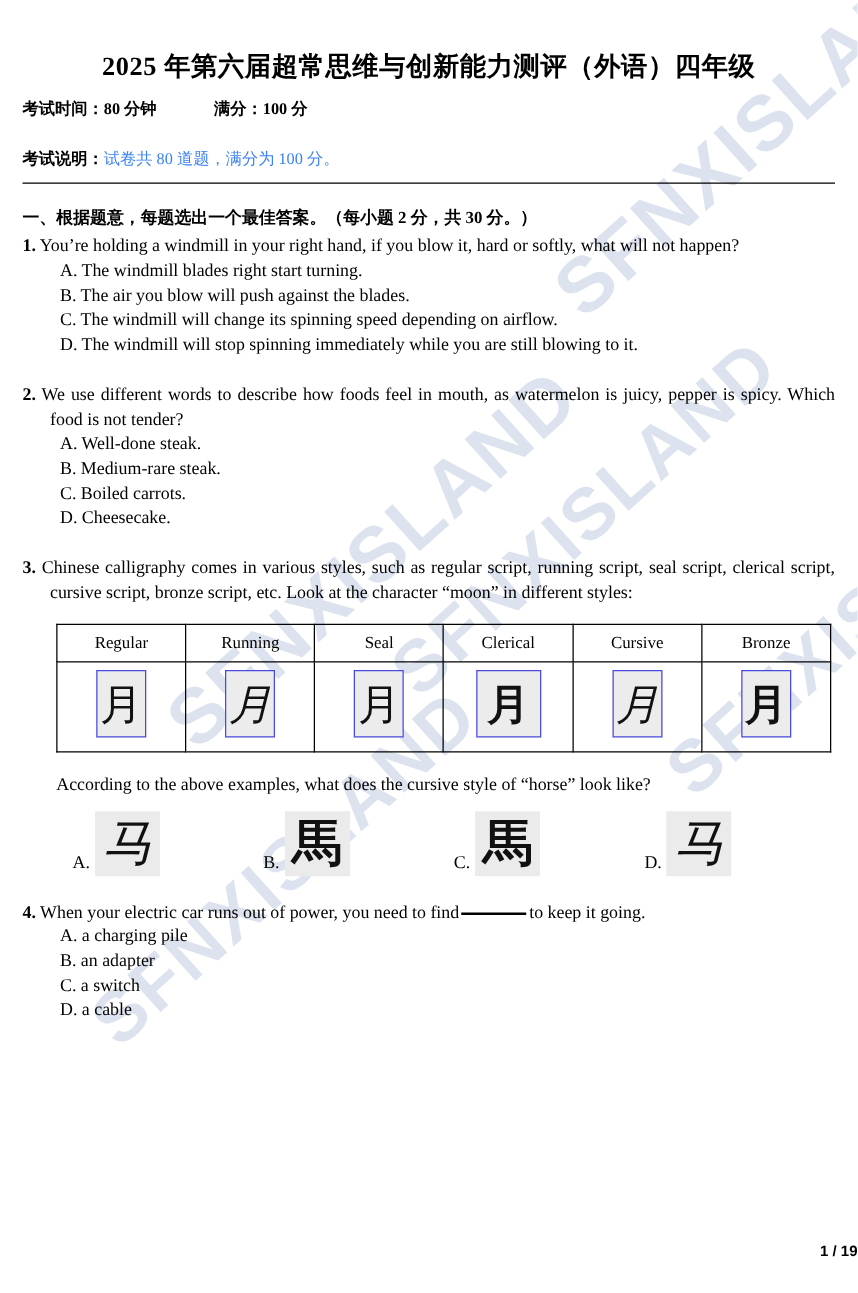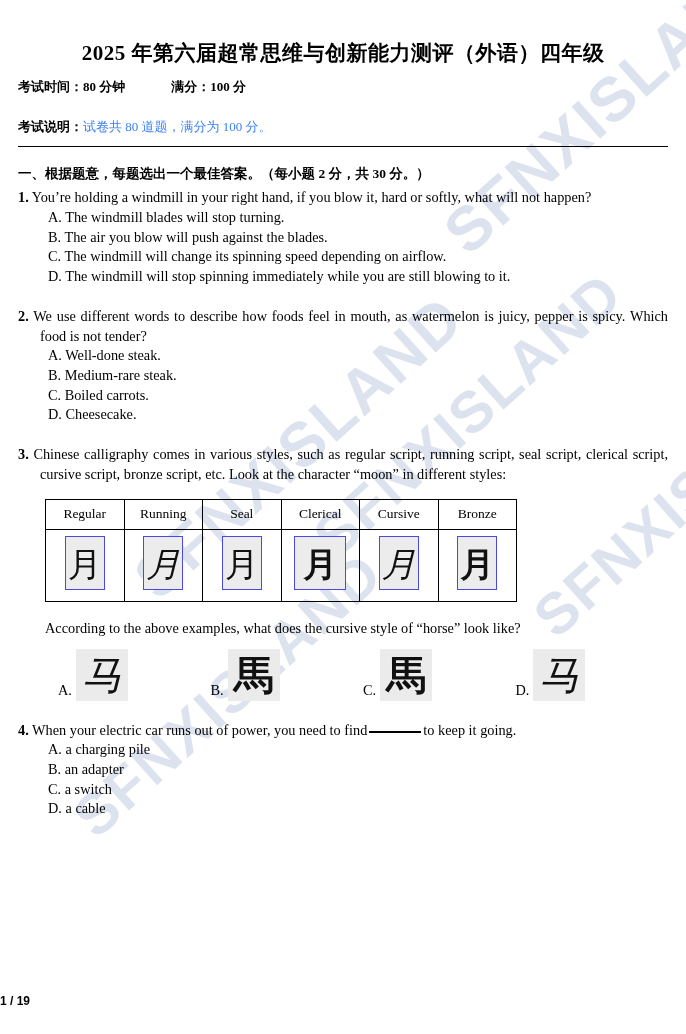--- a/index.html
+++ b/index.html
@@ -127,21 +127,21 @@
     font-size: 14.3px;
     line-height: 1.38;
   }
   .q-spacer { height: 14px; }
 
   
   .calli-wrap { margin: 14px 0 0 27px; }
   table.calli {
     border-collapse: collapse;
     table-layout: fixed;
-    width: 472px;
+    width: 620px;
   }
   table.calli td {
     border: 1.2px solid #000;
     text-align: center;
     vertical-align: middle;
   }
   table.calli td.head {
     height: 30px;
     font-size: 13.5px;
     padding: 2px 0;
@@ -194,21 +194,21 @@
     overflow: hidden;
   }
   .horse-img.cursive { font-style: italic; }
 
   
   .page-footer {
     position: absolute;
     left: 0;
     bottom: 26px;
     width: 686px;
-    text-align: left;
+    text-align: right;
     font-size: 12px;
     font-weight: 700;
     font-family: "Liberation Sans", sans-serif;
     z-index: 1;
     margin-top: 48px;
   }
 </style>
 </head>
 <body>
 
@@ -235,21 +235,21 @@
   <hr class="hrule">
 
   <div class="section-head">一、根据题意，每题选出一个最佳答案。（每小题 2 分，共 30 分。）</div>
 
   <div class="question">
     <div class="q-stem">
       <span class="q-num">1.</span>
       <span>You’re holding a windmill in your right hand, if you blow it, hard or softly, what will not happen?</span>
     </div>
     <div class="q-options">
-      <div class="q-option">A. The windmill blades will stop turning.</div>
+      <div class="q-option">A. The windmill blades right start turning.</div>
       <div class="q-option">B. The air you blow will push against the blades.</div>
       <div class="q-option">C. The windmill will change its spinning speed depending on airflow.</div>
       <div class="q-option">D. The windmill will stop spinning immediately while you are still blowing to it.</div>
     </div>
   </div>
 
   <div class="q-spacer"></div>
 
   <div class="question">
     <div class="q-stem">

